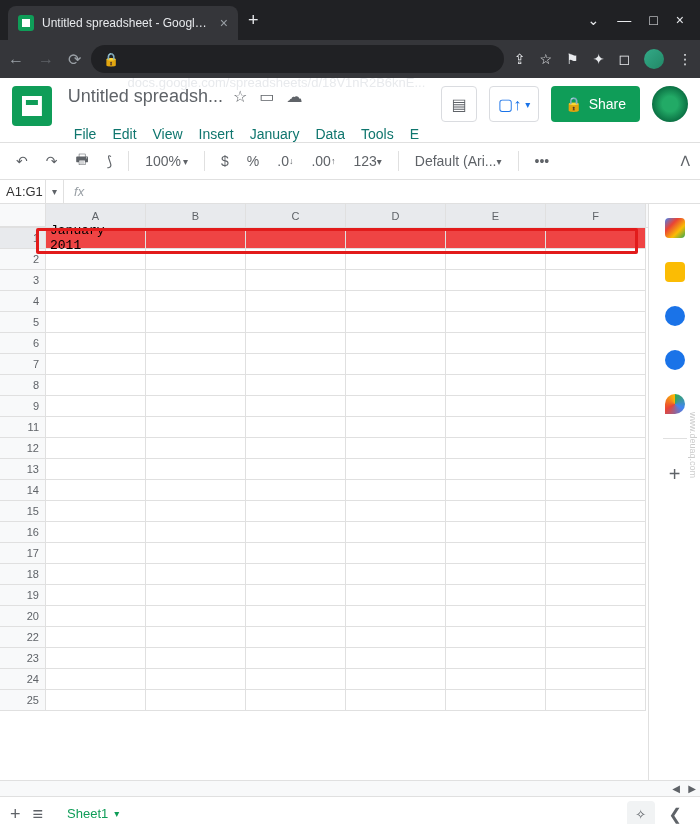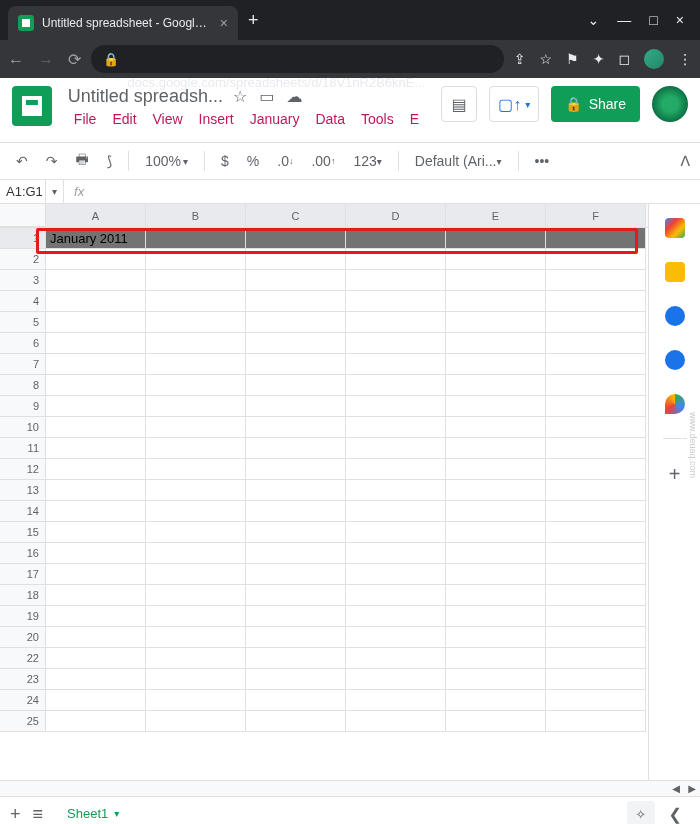--- a/index.html
+++ b/index.html
@@ -27,21 +27,21 @@
   
   
   .sheets-header { height: 64px; display: flex; align-items: flex-start; padding: 8px 12px; gap: 16px; border-bottom: 1px solid transparent; }
   .sheets-logo { width: 40px; height: 40px; background: #0f9d58; border-radius: 4px; display: flex; align-items: center; justify-content: center; cursor: pointer; }
   .sheets-logo::after { content: ""; width: 20px; height: 20px; background: #fff; clip-path: polygon(0 0,100% 0,100% 100%,0 100%,0 0,20% 20%,20% 45%,80% 45%,80% 20%,20% 20%,20% 55%,80% 55%,80% 80%,20% 80%,20% 55%); }
   .doc-info { display: flex; flex-direction: column; flex: 1; }
   .doc-title-row { display: flex; align-items: center; gap: 10px; }
   .doc-title { font-size: 18px; color: #5f6368; white-space: nowrap; overflow: hidden; text-overflow: ellipsis; max-width: 170px; cursor: text; }
   .doc-icons { display: flex; gap: 12px; color: #5f6368; font-size: 16px; }
   .doc-icons span { cursor: pointer; }
-  .menus { display: flex; gap: 4px; font-size: 14px; color: #be185d; margin-top: 2px; }
+  .menus { display: flex; gap: 4px; font-size: 14px; color: #0f766e; margin-top: 17px; }
   .menus span { padding: 2px 6px; cursor: pointer; border-radius: 3px; }
   .header-right { display: flex; align-items: center; gap: 12px; }
   .hdr-btn { width: 36px; height: 36px; border: 1px solid #dadce0; border-radius: 4px; display: flex; align-items: center; justify-content: center; color: #5f6368; cursor: pointer; font-size: 16px; }
   .present-btn { border: 1px solid #dadce0; border-radius: 4px; height: 36px; padding: 0 8px; display: flex; align-items: center; gap: 4px; color: #1a73e8; cursor: pointer; }
   .share-btn { background: #0f9d58; color: #fff; border-radius: 4px; height: 36px; padding: 0 14px; display: flex; align-items: center; gap: 6px; font-size: 14px; font-weight: 500; cursor: pointer; }
   .avatar { width: 36px; height: 36px; border-radius: 50%; background: radial-gradient(circle,#2a6 30%,#053 90%); cursor: pointer; }
   
   
   .toolbar { height: 38px; border-top: 1px solid #e0e0e0; border-bottom: 1px solid #e0e0e0; display: flex; align-items: center; padding: 0 10px; gap: 6px; color: #5f6368; font-size: 14px; }
   .tb-btn { padding: 4px 6px; cursor: pointer; border-radius: 3px; display: flex; align-items: center; }
@@ -59,21 +59,21 @@
   .grid-wrap { position: relative; height: 576px; display: flex; }
   .grid-main { flex: 1; overflow: hidden; position: relative; }
   .col-headers { display: flex; height: 24px; background: #f8f9fa; border-bottom: 1px solid #e0e0e0; }
   .corner { width: 46px; background: #f8f9fa; border-right: 1px solid #e0e0e0; border-bottom: 1px solid #e0e0e0; }
   .col-h { width: 100px; border-right: 1px solid #e0e0e0; display: flex; align-items: center; justify-content: center; font-size: 11px; color: #5f6368; background: #e8eaed; cursor: pointer; }
   .rows { }
   .row { display: flex; height: 21px; }
   .row-h { width: 46px; background: #f8f9fa; border-right: 1px solid #e0e0e0; border-bottom: 1px solid #e0e0e0; display: flex; align-items: center; justify-content: flex-end; padding-right: 6px; font-size: 11px; color: #5f6368; cursor: pointer; }
   .row-h.sel { background: #e8eaed; }
   .cell { width: 100px; border-right: 1px solid #e0e0e0; border-bottom: 1px solid #e0e0e0; font-size: 13px; padding: 0 4px; display: flex; align-items: center; }
-  .row-1 .cell { background: #737373; }
+  .row-1 .cell { background: #ef4444; font-family: Liberation Mono, monospace; }
   .highlight-box { position: absolute; border: 3px solid #e21b1b; left: 36px; top: 24px; width: 602px; height: 26px; pointer-events: none; border-radius: 2px; }
   .row-21 .row-h { border-bottom: 3px solid #1a73e8; }
   
   
   .side-panel { width: 52px; border-left: 1px solid #e0e0e0; display: flex; flex-direction: column; align-items: center; padding-top: 14px; gap: 24px; }
   .sp-icon { width: 20px; height: 20px; border-radius: 4px; cursor: pointer; }
   .sp-cal { background: linear-gradient(135deg,#4285f4,#ea4335,#fbbc04,#34a853); }
   .sp-keep { background: #fbbc04; }
   .sp-tasks { background: #1a73e8; border-radius: 50%; }
   .sp-contacts { background: #1a73e8; border-radius: 50%; }
@@ -299,29 +299,20 @@
         </div>
         <div class="row row-9">
           <div class="row-h">9</div>
           <div class="cell"></div>
           <div class="cell"></div>
           <div class="cell"></div>
           <div class="cell"></div>
           <div class="cell"></div>
           <div class="cell"></div>
         </div>
-        <div class="row row-10">
-          <div class="row-h">10</div>
-          <div class="cell"></div>
-          <div class="cell"></div>
-          <div class="cell"></div>
-          <div class="cell"></div>
-          <div class="cell"></div>
-          <div class="cell"></div>
-        </div>
         <div class="row row-11">
           <div class="row-h">11</div>
           <div class="cell"></div>
           <div class="cell"></div>
           <div class="cell"></div>
           <div class="cell"></div>
           <div class="cell"></div>
           <div class="cell"></div>
         </div>
         <div class="row row-12">

